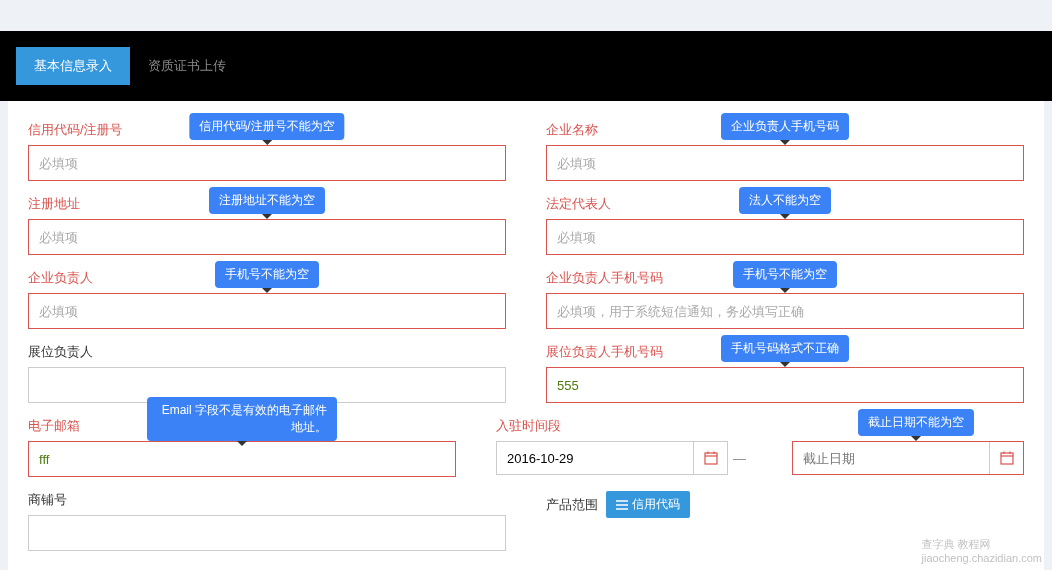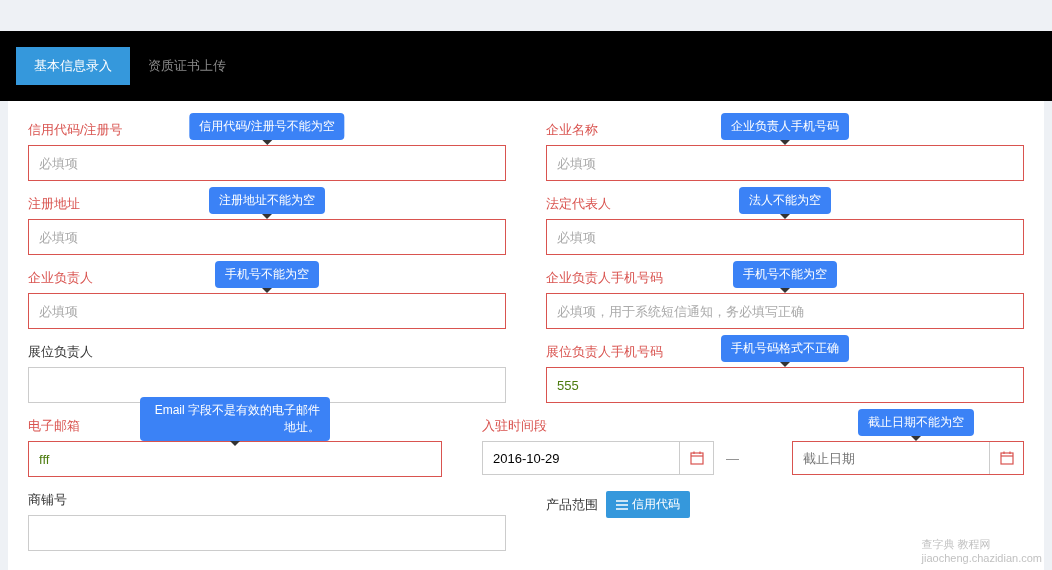--- a/index.html
+++ b/index.html
@@ -98,21 +98,21 @@
       position: absolute;
       top: 100%;
       left: 50%;
       transform: translateX(-50%);
       border: 5px solid transparent;
       border-top-color: #333;
     }
     .date-range {
       display: flex;
       align-items: center;
-      gap: 12px;
+      gap: 5px;
     }
     .date-input-wrap {
       display: flex;
       flex: 1;
       border: 1px solid #ccc;
     }
     .date-input-wrap.error {
       border-color: #d9534f;
       margin-left: 41px;
     }

